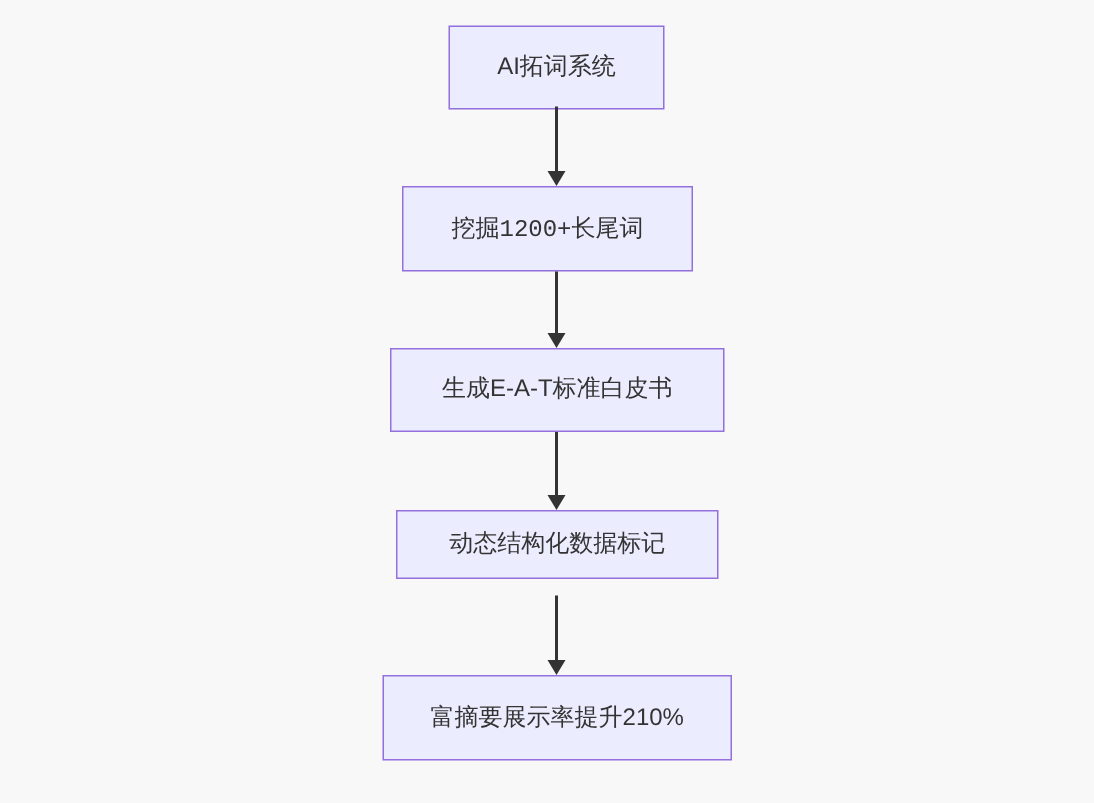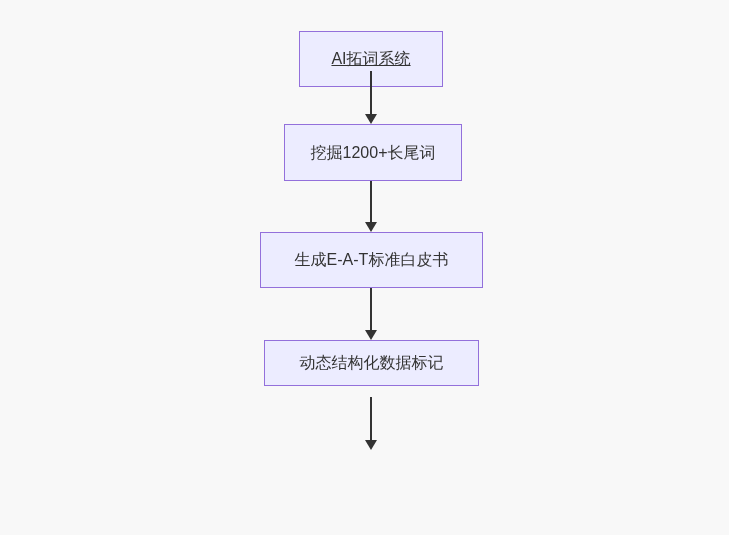--- a/index.html
+++ b/index.html
@@ -27,22 +27,22 @@
     background: var(--node-fill);
     border: 1px solid var(--node-border);
     display: flex;
     align-items: center;
     justify-content: center;
     color: var(--node-text);
     font-size: 16px;
     line-height: 1;
     white-space: nowrap;
   }
-  .n0 { left: 299px; top: 31px;  width: 144px; height: 56px; text-decoration: underline; }
-  .n1 { left: 284px; top: 124px; width: 178px; height: 57px; }
+  .n0 { left: 299px; top: 17px;  width: 144px; height: 56px; }
+  .n1 { left: 268px; top: 124px; width: 194px; height: 57px; font-family: Liberation Mono, monospace; }
   .n2 { left: 260px; top: 232px; width: 223px; height: 56px; }
   .n3 { left: 264px; top: 340px; width: 215px; height: 46px; }
   .n4 { left: 255px; top: 450px; width: 233px; height: 57px; }
   .arrow {
     position: absolute;
     left: 364px;
     width: 13px;
     display: flex;
     flex-direction: column;
     align-items: center;
@@ -98,14 +98,17 @@
 
   <div class="node n3">
     <span>动态结构化数据标记</span>
   </div>
 
   <div class="arrow a3">
     <div class="arrow-line"></div>
     <div class="arrow-head"></div>
   </div>
 
+  <div class="node n4">
+    <span>富摘要展示率提升210%</span>
+  </div>
 
 </div>
 
 </body></html>

